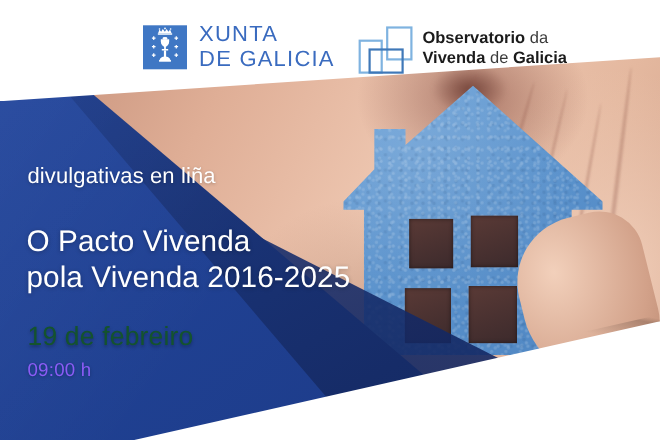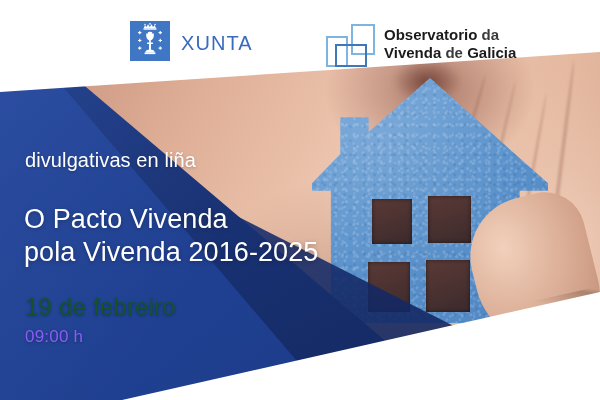--- a/index.html
+++ b/index.html
@@ -146,21 +146,21 @@
   .xunta-txt div:last-child{margin-top:3px;}
 
   .obs-logo{position:absolute;left:325px;top:24px;display:flex;align-items:center;gap:11px;}
   .obs-icon{position:relative;width:48px;height:40px;flex:0 0 auto;}
   .obs-icon i{position:absolute;display:block;background:transparent;}
   .obs-b1{left:1px;top:12px;width:18px;height:27px;border:2.5px solid #7fb3e0;}
   .obs-b2{left:26px;top:0px;width:20px;height:27px;border:2.5px solid #7fb3e0;}
   .obs-b3{left:10px;top:20px;width:28px;height:19px;border:2.5px solid #3f78b8;}
   .obs-txt{font-family:"Liberation Sans",sans-serif;color:#1b1b1b;font-size:15px;line-height:18px;white-space:nowrap;}
   .obs-txt .b{font-weight:700;}
-  .obs-txt .r{font-weight:700;color:#3a3a3a;text-align:center;}
+  .obs-txt .r{font-weight:400;color:#3a3a3a;text-align:center;}
 
   
   .copy{position:absolute;left:25px;top:0;width:420px;}
   .kicker{
     position:absolute;top:148px;left:0;
     color:#ffffff;font-size:20px;line-height:25px;font-weight:400;
     letter-spacing:.1px;
     text-shadow:0 1px 3px rgba(0,0,0,.25);
   }
   .title{
@@ -240,20 +240,21 @@
             <path d="M28.6 11.1 h1.1 v-1.1 h1.1 v1.1 h1.1 v1.1 h-1.1 v1.1 h-1.1 v-1.1 h-1.1 z"></path>
             <path d="M8.1 18.9 h1.1 v-1.1 h1.1 v1.1 h1.1 v1.1 h-1.1 v1.1 h-1.1 v-1.1 h-1.1 z"></path>
             <path d="M28.6 18.9 h1.1 v-1.1 h1.1 v1.1 h1.1 v1.1 h-1.1 v1.1 h-1.1 v-1.1 h-1.1 z"></path>
             <path d="M8.1 26.6 h1.1 v-1.1 h1.1 v1.1 h1.1 v1.1 h-1.1 v1.1 h-1.1 v-1.1 h-1.1 z"></path>
             <path d="M28.6 26.6 h1.1 v-1.1 h1.1 v1.1 h1.1 v1.1 h-1.1 v1.1 h-1.1 v-1.1 h-1.1 z"></path>
           </g>
         </svg>
       </div>
       <div class="xunta-txt">
         <div>XUNTA</div>
+        <div>DE GALICIA</div>
       </div>
     </div>
 
     <div class="obs-logo">
       <div class="obs-icon">
         <i class="obs-b1"></i>
         <i class="obs-b2"></i>
         <i class="obs-b3"></i>
       </div>
       <div class="obs-txt">

